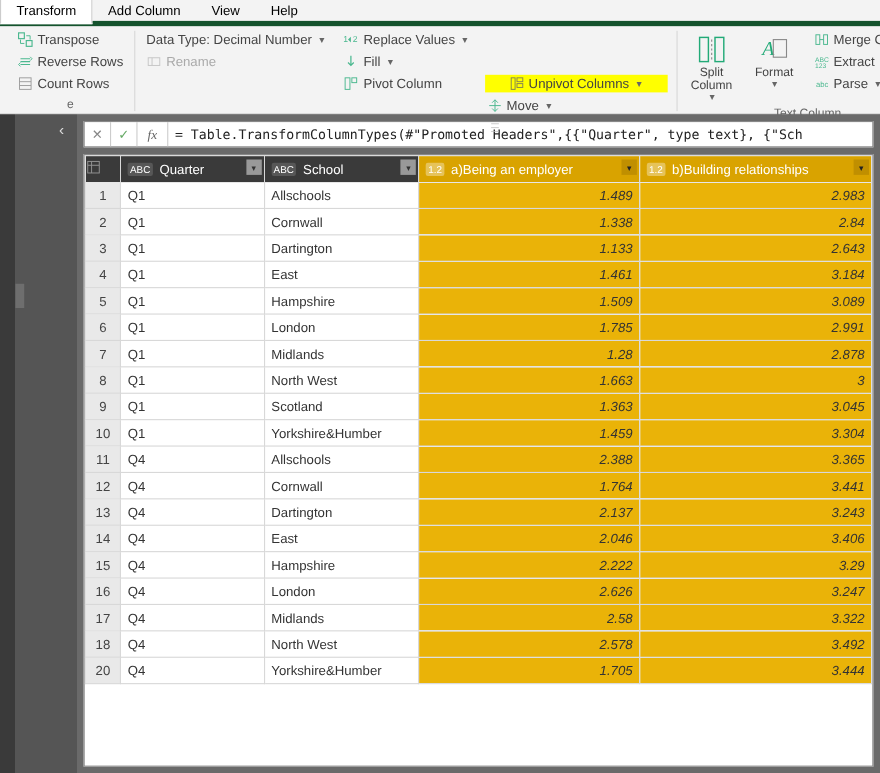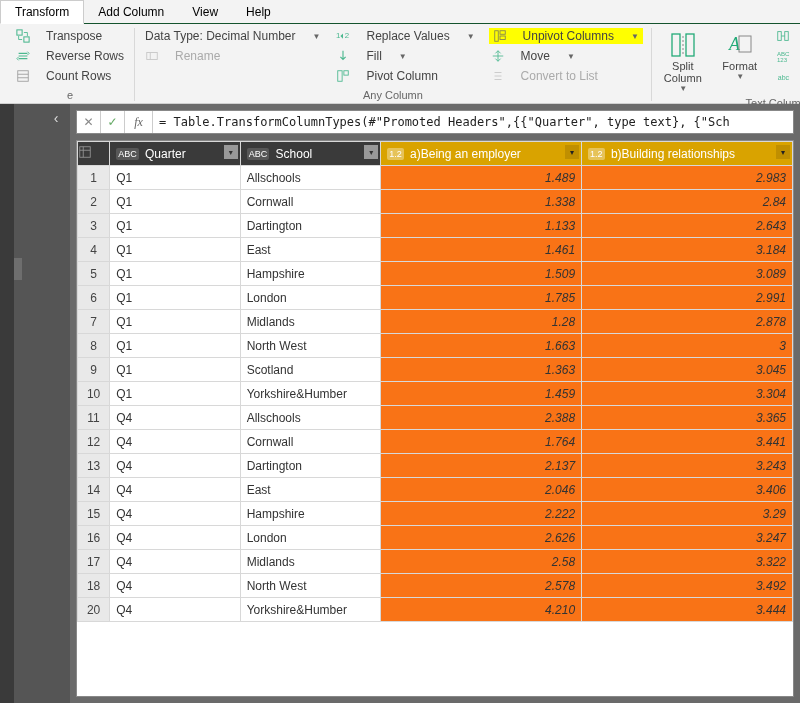--- a/index.html
+++ b/index.html
@@ -11,21 +11,21 @@
     height: 703px;
     overflow: hidden;
     position: relative;
   }
 
   
   .menubar {
     display: flex;
     background: #f3f3f3;
     height: 24px;
-    border-bottom: 1px solid #14532d;
+    border-bottom: 5px solid #14532d;
     align-items: center;
   }
   .menubar .menuitem {
     padding: 4px 14px;
     cursor: pointer;
     font-size: 12px;
   }
   .menubar .menuitem.active {
     background: #fff;
     border: 1px solid #ccc;
@@ -50,31 +50,32 @@
   }
   .ribbon-group:last-child { border-right: none; }
   .ribbon-items {
     display: flex;
     flex-direction: column;
     gap: 4px;
   }
   .ribbon-btn {
     display: flex;
     align-items: center;
-    gap: 16px;
+    gap: 4px;
     padding: 1px 2px;
     cursor: pointer;
     font-size: 12px;
     white-space: nowrap;
     color: #444;
   }
   .ribbon-btn.disabled { color: #aaa; align-items: center; }
   .ribbon-btn.highlighted {
     background: #ffff00;
-    padding: 1px 4px;
+    padding: 1px 22px;
+    margin-top: 40px;
   }
   .ribbon-group-label {
     text-align: center;
     font-size: 11px;
     color: #666;
     margin-top: 2px;
   }
   .ribbon-cols { display: flex; gap: 12px; }
   .ribbon-big {
     display: flex;
@@ -242,21 +243,21 @@
     background: #e9e9e9;
     text-align: center;
     color: #444;
     width: 32px;
   }
   td.txt { text-align: left; color: #333; }
   td.num {
     text-align: right;
     font-style: italic;
     color: #333;
-    background: #f97316;
+    background: #eab308;
   }
 
   
   .ico { display:inline-block; width:14px; height:14px; opacity:0.8; flex-shrink:0; }
   .ico svg { width:100%; height:100%; display:block; }
 </style>
 </head>
 <body>
 
 <div class="menubar">
@@ -631,21 +632,21 @@
               <td class="rownum">18</td>
               <td class="txt">Q4</td>
               <td class="txt">North West</td>
               <td class="num">2.578</td>
               <td class="num">3.492</td>
             </tr>
             <tr>
               <td class="rownum">20</td>
               <td class="txt">Q4</td>
               <td class="txt">Yorkshire&amp;Humber</td>
-              <td class="num">4.210</td>
+              <td class="num">1.705</td>
               <td class="num">3.444</td>
             </tr>
           </tbody>
       </table>
     </div>
 
   </div>
 </div>
 
 </body></html>

